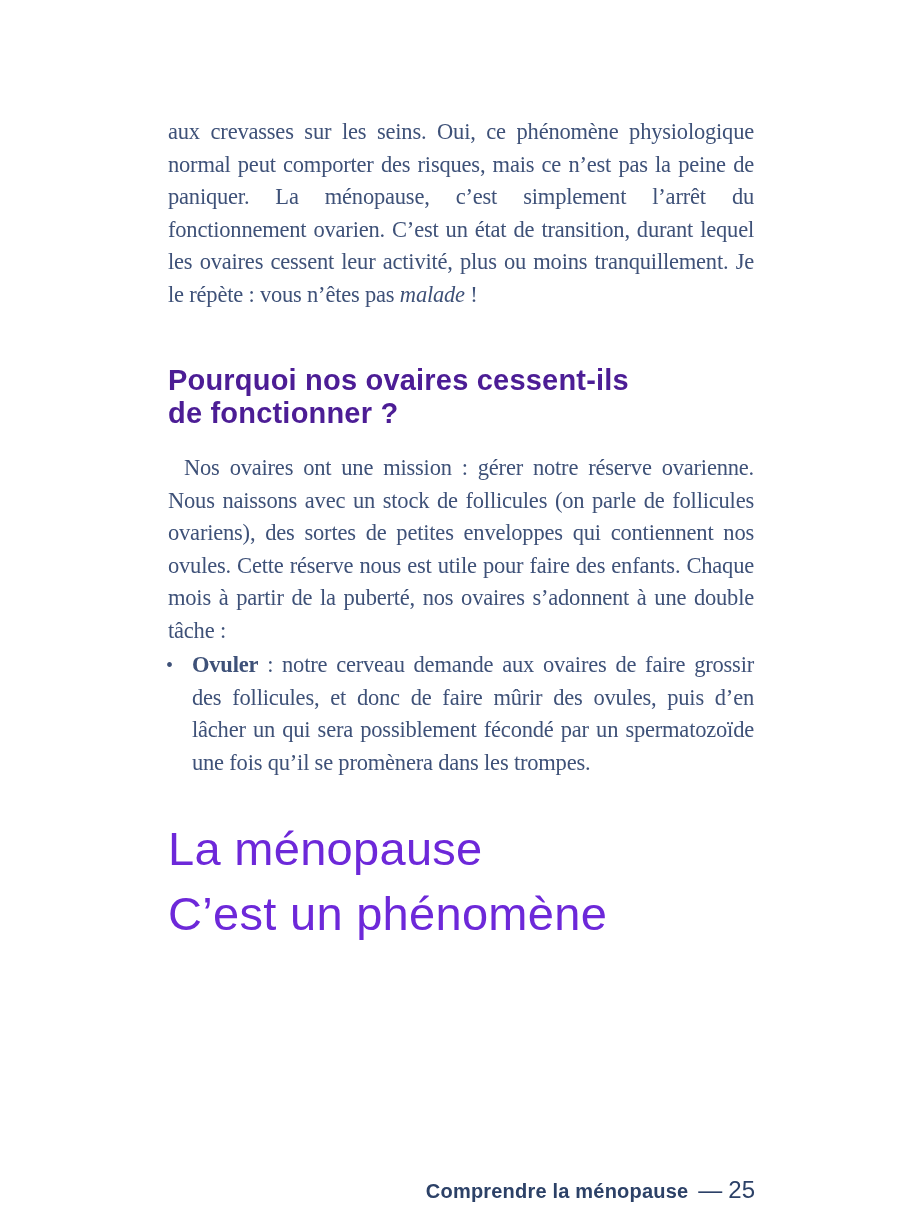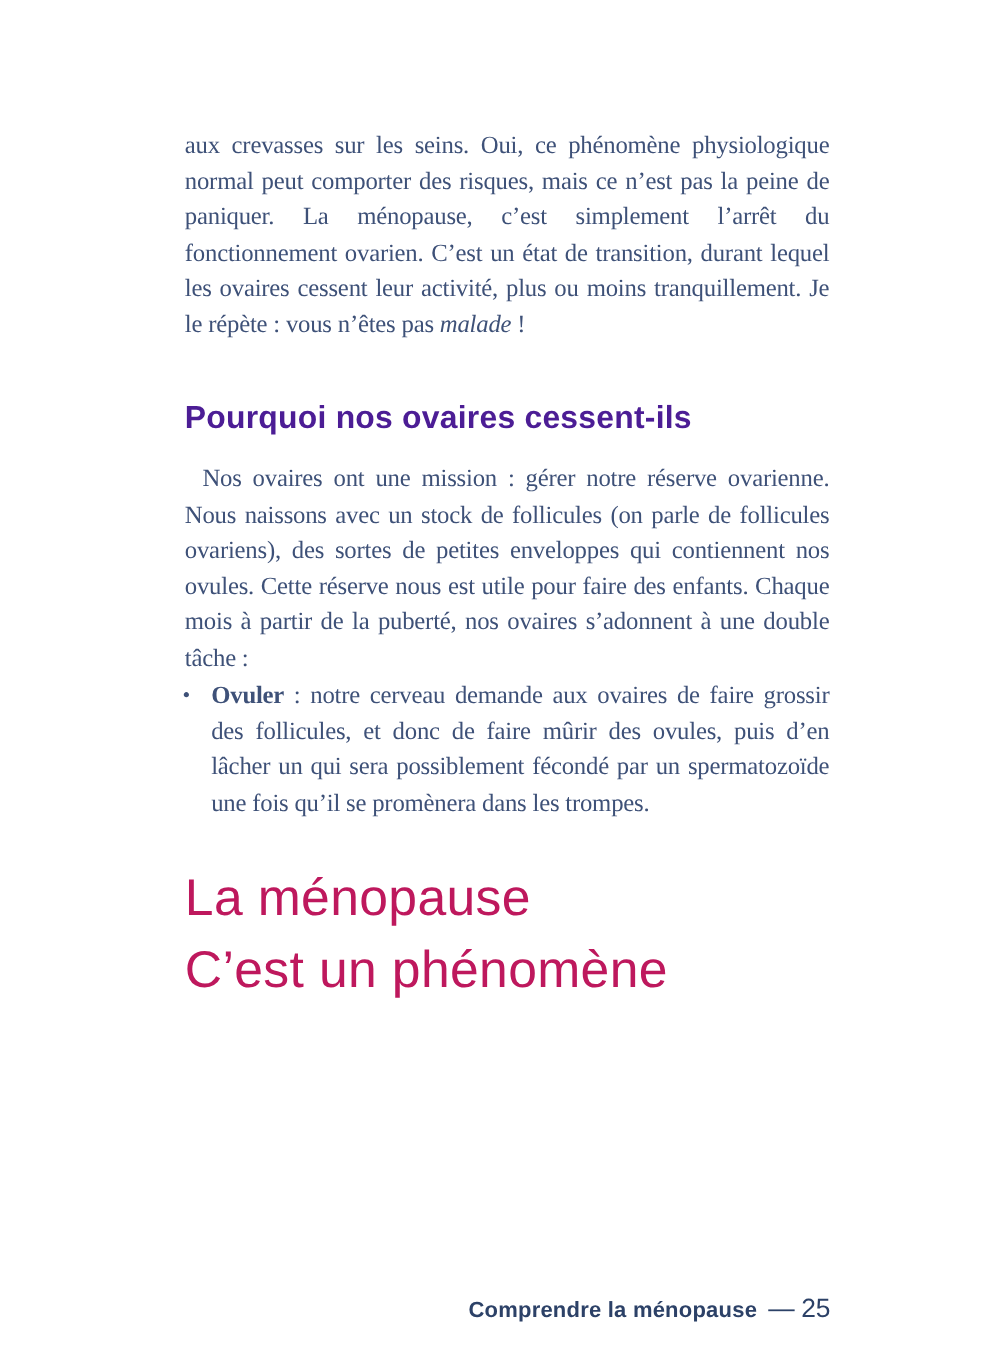--- a/index.html
+++ b/index.html
@@ -65,21 +65,21 @@
     top: 0;
     font-size: 20px;
   }
   ul.bullet-list li .term { font-weight: 700; }
   .pull-quote {
     margin-top: 37px;
     font-family: "Liberation Sans", "DejaVu Sans", sans-serif;
     font-weight: 400;
     font-size: 47px;
     line-height: 65px;
-    color: #be185d;
+    color: #6d28d9;
     letter-spacing: 0.3px;
   }
   .pull-quote .quote-line { display: block; white-space: nowrap; }
   .page-footer {
     position: absolute;
     top: 1176px;
     right: 145px;
     white-space: nowrap;
     font-family: "Liberation Sans", sans-serif;
     color: #2C4167;
@@ -103,20 +103,21 @@
 </head>
 <body>
 
 <div class="page">
   <div class="content">
 
     <p class="body-text"><span>aux crevasses sur les seins. Oui, ce phénomène physiologique normal peut comporter des risques, mais ce n’est pas la peine de paniquer. La ménopause, c’est simplement l’arrêt du fonctionnement ovarien. C’est un état de transition, durant lequel les ovaires cessent leur activité, plus ou moins tranquillement. Je le répète : vous n’êtes pas </span><span class="italic">malade</span><span> !</span></p>
 
     <h2 class="section-heading">
       <span>Pourquoi nos ovaires cessent-ils</span>
+      <span>de fonctionner ?</span>
     </h2>
 
     <p class="body-text indented">Nos ovaires ont une mission : gérer notre réserve ovarienne. Nous naissons avec un stock de follicules (on parle de follicules ovariens), des sortes de petites enveloppes qui contiennent nos ovules. Cette réserve nous est utile pour faire des enfants. Chaque mois à partir de la puberté, nos ovaires s’adonnent à une double tâche :</p>
 
     <ul class="bullet-list">
       <li><span class="marker">•</span><span class="term">Ovuler</span><span> : notre cerveau demande aux ovaires de faire grossir des follicules, et donc de faire mûrir des ovules, puis d’en lâcher un qui sera possiblement fécondé par un spermatozoïde une fois qu’il se promènera dans les trompes.</span></li>
     </ul>
 
     <div class="pull-quote">
       <span class="quote-line">La ménopause</span>

